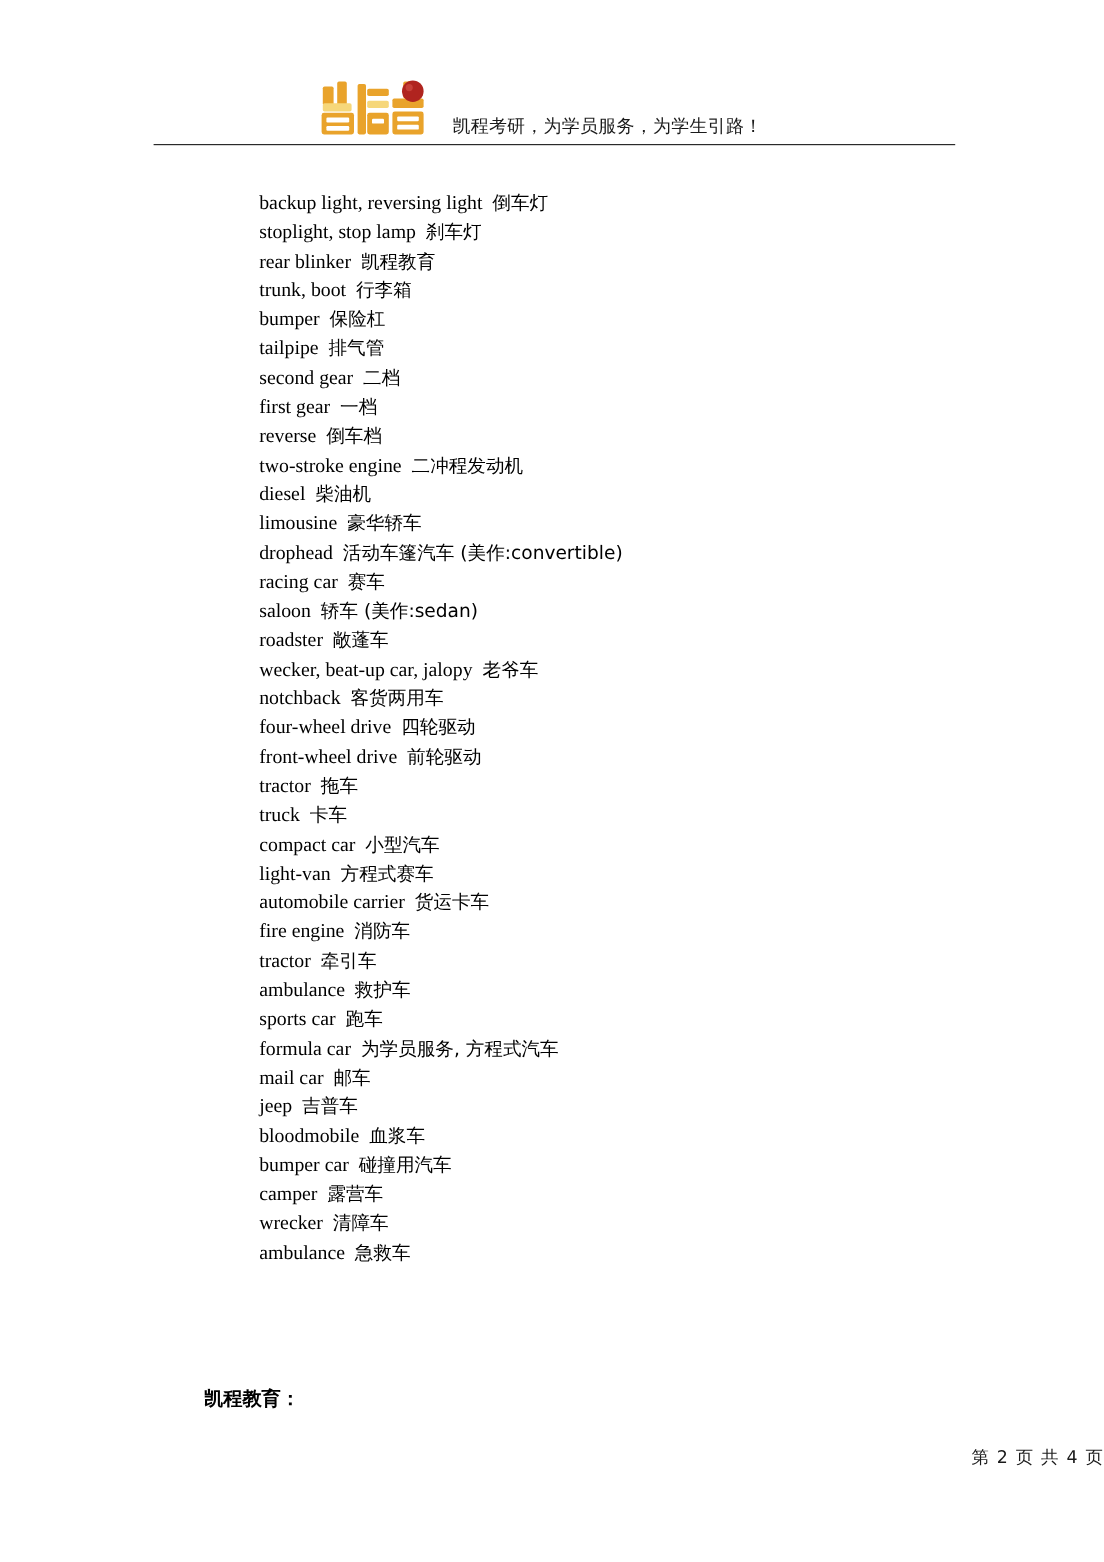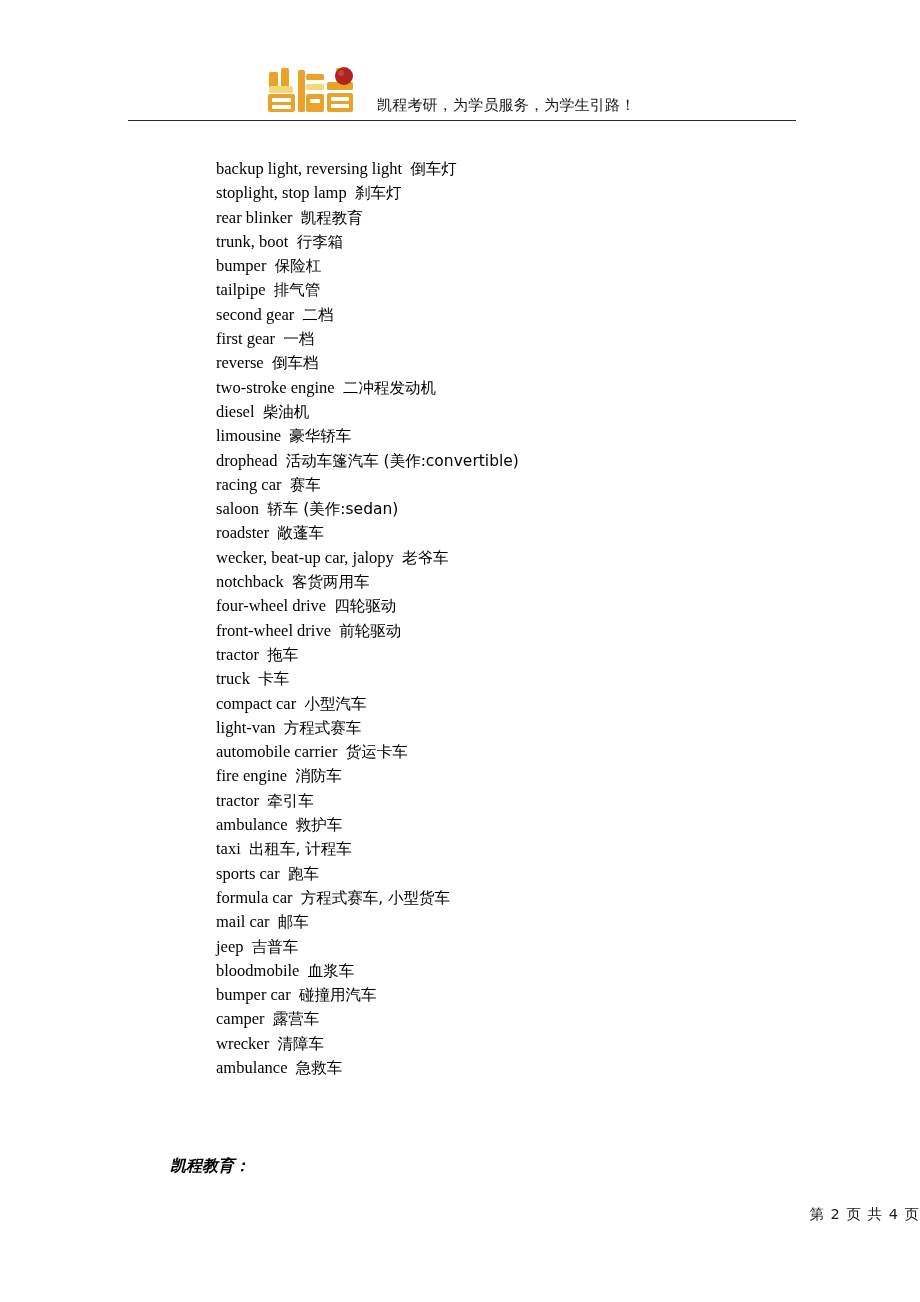--- a/index.html
+++ b/index.html
@@ -98,21 +98,20 @@
   .section-label {
     position: absolute;
     left: 170px;
     top: 1155px;
     font-family: "DejaVu Sans", "Liberation Sans", sans-serif;
     font-weight: bold;
     font-size: 16px;
     line-height: 22px;
     color: #000000;
     white-space: nowrap;
-    font-style: italic;
   }
 
   
   .footer {
     position: absolute;
     left: 0;
     top: 1205px;
     width: 920px;
     text-align: right;
     font-family: "DejaVu Sans", "Liberation Sans", sans-serif;
@@ -185,23 +184,22 @@
         <li class="vocab-item"><span class="en">four-wheel drive</span>&nbsp;&nbsp;<span class="zh">四轮驱动</span></li>
         <li class="vocab-item"><span class="en">front-wheel drive</span>&nbsp;&nbsp;<span class="zh">前轮驱动</span></li>
         <li class="vocab-item"><span class="en">tractor</span>&nbsp;&nbsp;<span class="zh">拖车</span></li>
         <li class="vocab-item"><span class="en">truck</span>&nbsp;&nbsp;<span class="zh">卡车</span></li>
         <li class="vocab-item"><span class="en">compact car</span>&nbsp;&nbsp;<span class="zh">小型汽车</span></li>
         <li class="vocab-item"><span class="en">light-van</span>&nbsp;&nbsp;<span class="zh">方程式赛车</span></li>
         <li class="vocab-item"><span class="en">automobile carrier</span>&nbsp;&nbsp;<span class="zh">货运卡车</span></li>
         <li class="vocab-item"><span class="en">fire engine</span>&nbsp;&nbsp;<span class="zh">消防车</span></li>
         <li class="vocab-item"><span class="en">tractor</span>&nbsp;&nbsp;<span class="zh">牵引车</span></li>
         <li class="vocab-item"><span class="en">ambulance</span>&nbsp;&nbsp;<span class="zh">救护车</span></li>
-        <li class="vocab-item"><span class="en">taxi</span>&nbsp;&nbsp;<span class="zh">出租车, 计程车</span></li>
         <li class="vocab-item"><span class="en">sports car</span>&nbsp;&nbsp;<span class="zh">跑车</span></li>
-        <li class="vocab-item"><span class="en">formula car</span>&nbsp;&nbsp;<span class="zh">方程式赛车, 小型货车</span></li>
+        <li class="vocab-item"><span class="en">formula car</span>&nbsp;&nbsp;<span class="zh">为学员服务, 方程式汽车</span></li>
         <li class="vocab-item"><span class="en">mail car</span>&nbsp;&nbsp;<span class="zh">邮车</span></li>
         <li class="vocab-item"><span class="en">jeep</span>&nbsp;&nbsp;<span class="zh">吉普车</span></li>
         <li class="vocab-item"><span class="en">bloodmobile</span>&nbsp;&nbsp;<span class="zh">血浆车</span></li>
         <li class="vocab-item"><span class="en">bumper car</span>&nbsp;&nbsp;<span class="zh">碰撞用汽车</span></li>
         <li class="vocab-item"><span class="en">camper</span>&nbsp;&nbsp;<span class="zh">露营车</span></li>
         <li class="vocab-item"><span class="en">wrecker</span>&nbsp;&nbsp;<span class="zh">清障车</span></li>
         <li class="vocab-item"><span class="en">ambulance</span>&nbsp;&nbsp;<span class="zh">急救车</span></li>
       </ul>
   </div>
 

